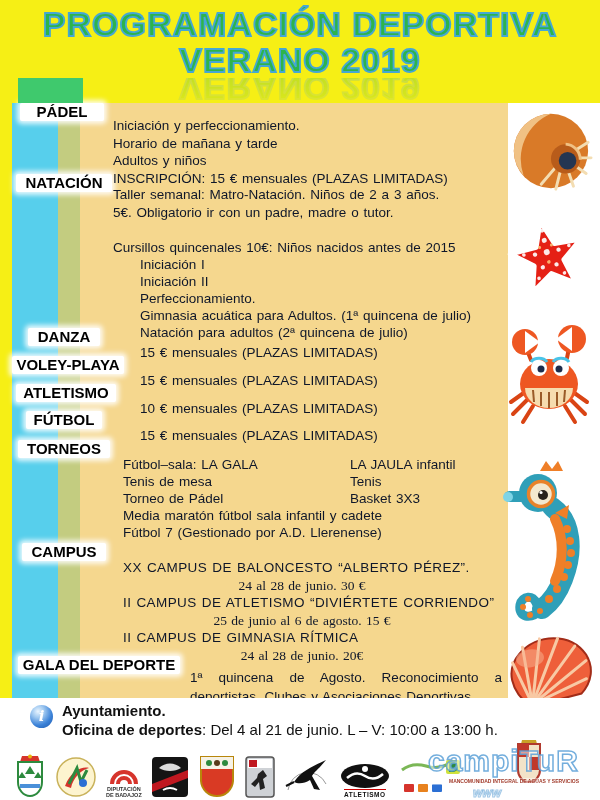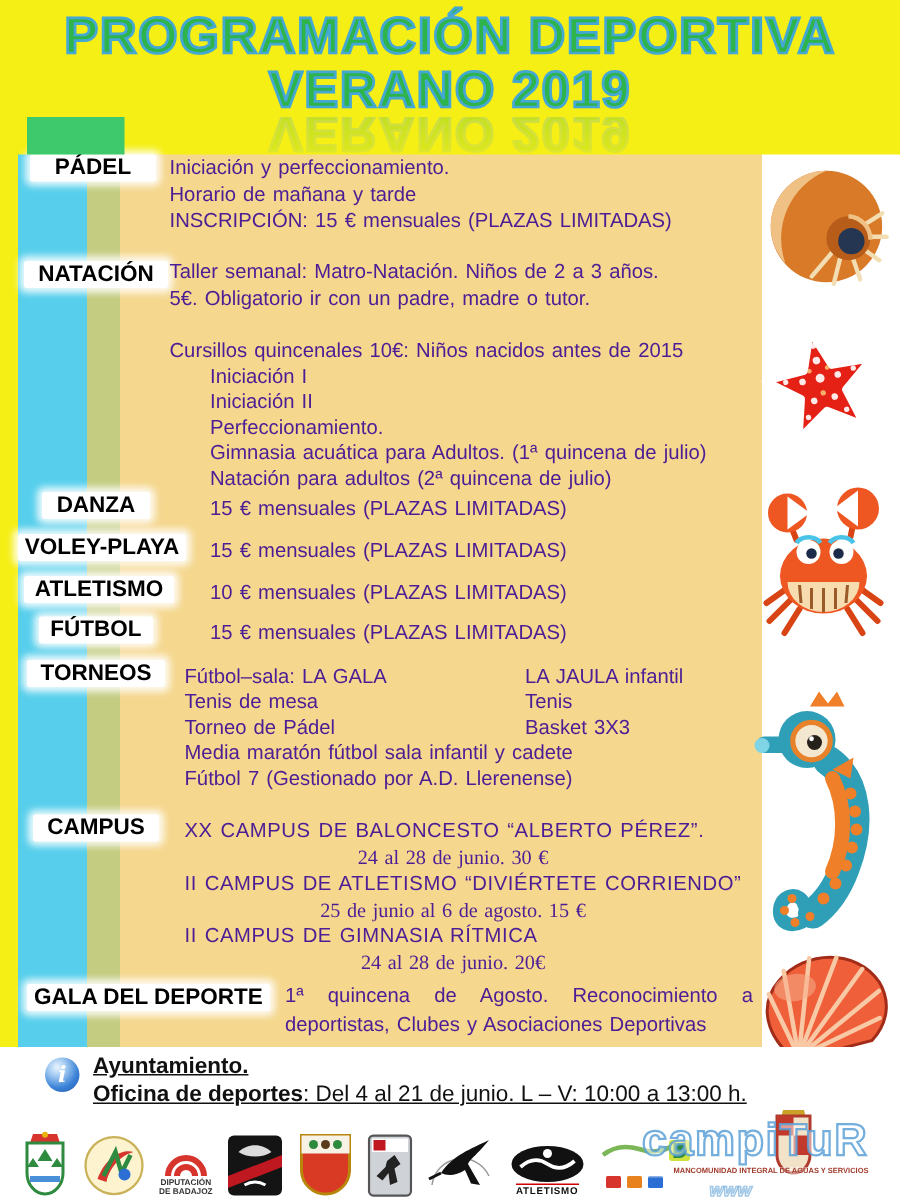--- a/index.html
+++ b/index.html
@@ -17,33 +17,33 @@
   
   .band{left:12px;top:103px;width:496px;height:595px;z-index:2;}
   .stripe{position:absolute;top:0;height:100%;}
   .green-block{left:18px;top:78px;width:65px;height:25px;background:#3fc96d;z-index:3;}
   .rightcol{left:508px;top:103px;width:92px;height:697px;background:#fff;z-index:2;}
   .footer{left:0;top:698px;width:600px;height:102px;background:#fff;z-index:3;}
   
   .chip{position:absolute;background:#fff;color:#000;font-weight:bold;font-size:15px;
         height:18px;line-height:18px;text-align:center;border-radius:2px;
         box-shadow:0 0 5px 3px rgba(255,255,255,.85);white-space:nowrap;z-index:4;}
-  .txt{position:absolute;color:#4c1d95;font-size:13.5px;line-height:17.5px;word-spacing:1px;
-       white-space:nowrap;z-index:4;}
+  .txt{position:absolute;color:#0f172a;font-size:13.5px;line-height:17.5px;word-spacing:1px;
+       white-space:nowrap;z-index:4;margin-top:14px;}
   .txt.wrapok{white-space:normal;}
   .lh17 .line{line-height:17px;}
   .center{text-align:center;font-family:Liberation Serif, serif;}
   .caps{letter-spacing:.4px;}
   .gala-text{white-space:normal;text-align:justify;line-height:18.5px;}
   
   .info-icon{position:absolute;left:30px;top:705px;width:23px;height:23px;border-radius:50%;
       background:radial-gradient(circle at 35% 28%,#eaf5ff 0%,#9fc8f0 28%,#3b82d8 62%,#1e56a8 100%);
       color:#fff;font-family:"DejaVu Serif",serif;font-style:italic;font-weight:bold;
       font-size:15px;line-height:23px;text-align:center;z-index:4;}
-  .foot-line{position:absolute;color:#111;font-size:15px;z-index:4;white-space:nowrap;text-decoration:underline;}
+  .foot-line{position:absolute;color:#111;font-size:15px;z-index:4;white-space:nowrap;}
   .b{font-weight:bold;}
   .logo-row{position:absolute;left:14px;top:750px;width:470px;height:48px;display:flex;
             align-items:flex-end;gap:9px;z-index:4;}
   .logo{flex:0 0 auto;display:flex;flex-direction:column;align-items:center;}
   .tiny{font-size:5.5px;font-weight:bold;color:#333;line-height:6px;text-align:center;}
   .atl-label{font-size:6.5px;font-weight:bold;color:#111;line-height:7px;border-top:1.5px solid #c00;
              padding-top:1px;letter-spacing:.5px;}
   
   .watermark{position:absolute;left:428px;top:738px;width:172px;height:60px;z-index:6;}
   .wm-name{font-size:30px;font-weight:bold;line-height:30px;color:rgba(255,255,255,.5);
@@ -80,20 +80,21 @@
     <div class="chip" style="left:0;top:253px;width:112px">VOLEY-PLAYA</div>
     <div class="chip" style="left:4px;top:281px;width:100px">ATLETISMO</div>
     <div class="chip" style="left:14px;top:308px;width:76px">FÚTBOL</div>
     <div class="chip" style="left:6px;top:337px;width:92px">TORNEOS</div>
     <div class="chip" style="left:10px;top:440px;width:84px">CAMPUS</div>
     <div class="chip" style="left:6px;top:553px;width:162px">GALA DEL DEPORTE</div>
 
     <div class="txt" style="left:101px;top:0">
       <div class="line">Iniciación y perfeccionamiento.</div>
       <div class="line">Horario de mañana y tarde</div>
+      <div class="line">Adultos y niños</div>
       <div class="line">INSCRIPCIÓN: 15 € mensuales (PLAZAS LIMITADAS)</div>
     </div>
 
     <div class="txt" style="left:101px;top:69px">
       <div class="line">Taller semanal: Matro-Natación. Niños de 2 a 3 años.</div>
       <div class="line">5€. Obligatorio ir con un padre, madre o tutor.</div>
     </div>
     <div class="txt" style="left:101px;top:122px">Cursillos quincenales 10€: Niños nacidos antes de 2015</div>
     <div class="txt lh17" style="left:128px;top:139px">
       <div class="line">Iniciación I</div>

